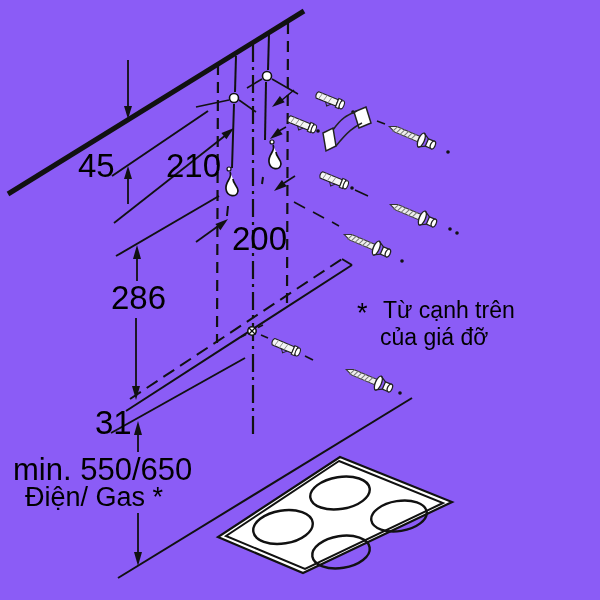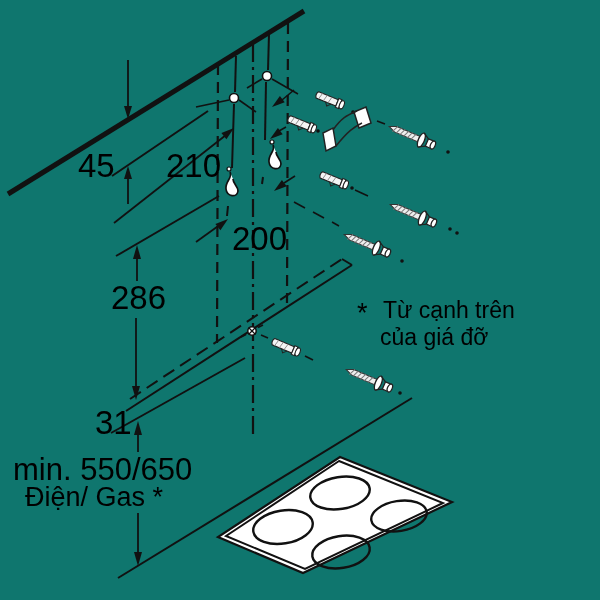--- a/index.html
+++ b/index.html
@@ -1,16 +1,16 @@
 <!DOCTYPE html>
 <html><head>
 <meta charset="utf-8">
 <style>
   html,body{margin:0;padding:0;background:#fff;}
-  .stage{position:relative;width:600px;height:600px;background:#0f766e;overflow:hidden;
+  .stage{position:relative;width:600px;height:600px;background:#8b5cf6;overflow:hidden;
          font-family:"Liberation Sans", sans-serif;}
   svg text{fill:#000;}
   .num{font-size:33px;}
   .big{font-size:31px;}
   .fuel{font-size:27px;}
   .vi{font-size:23px;}
   .star{font-size:27px;}
   .ln{stroke:#111;fill:none;}
 </style>
 </head>

